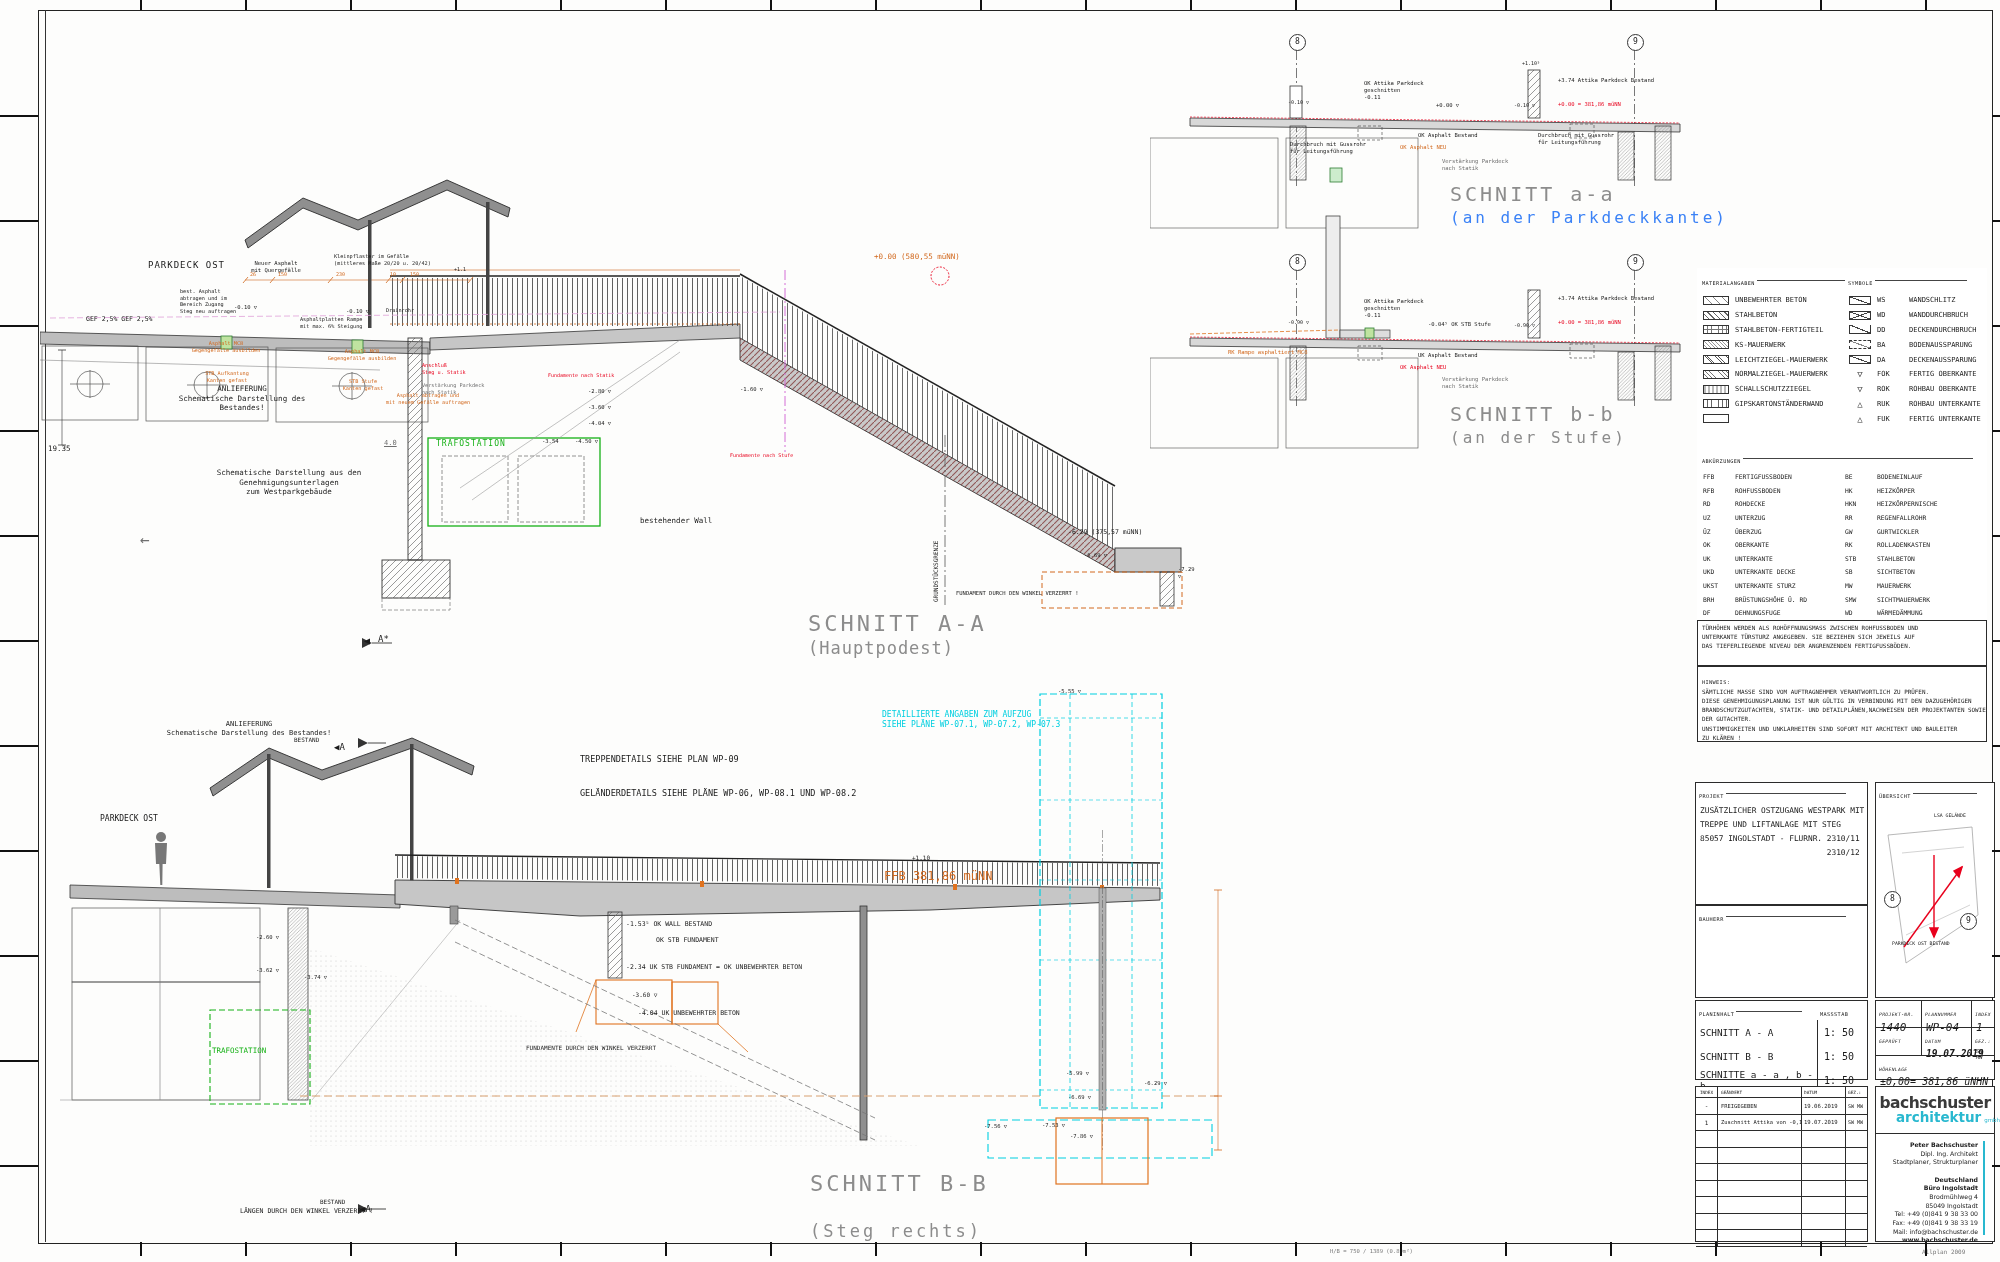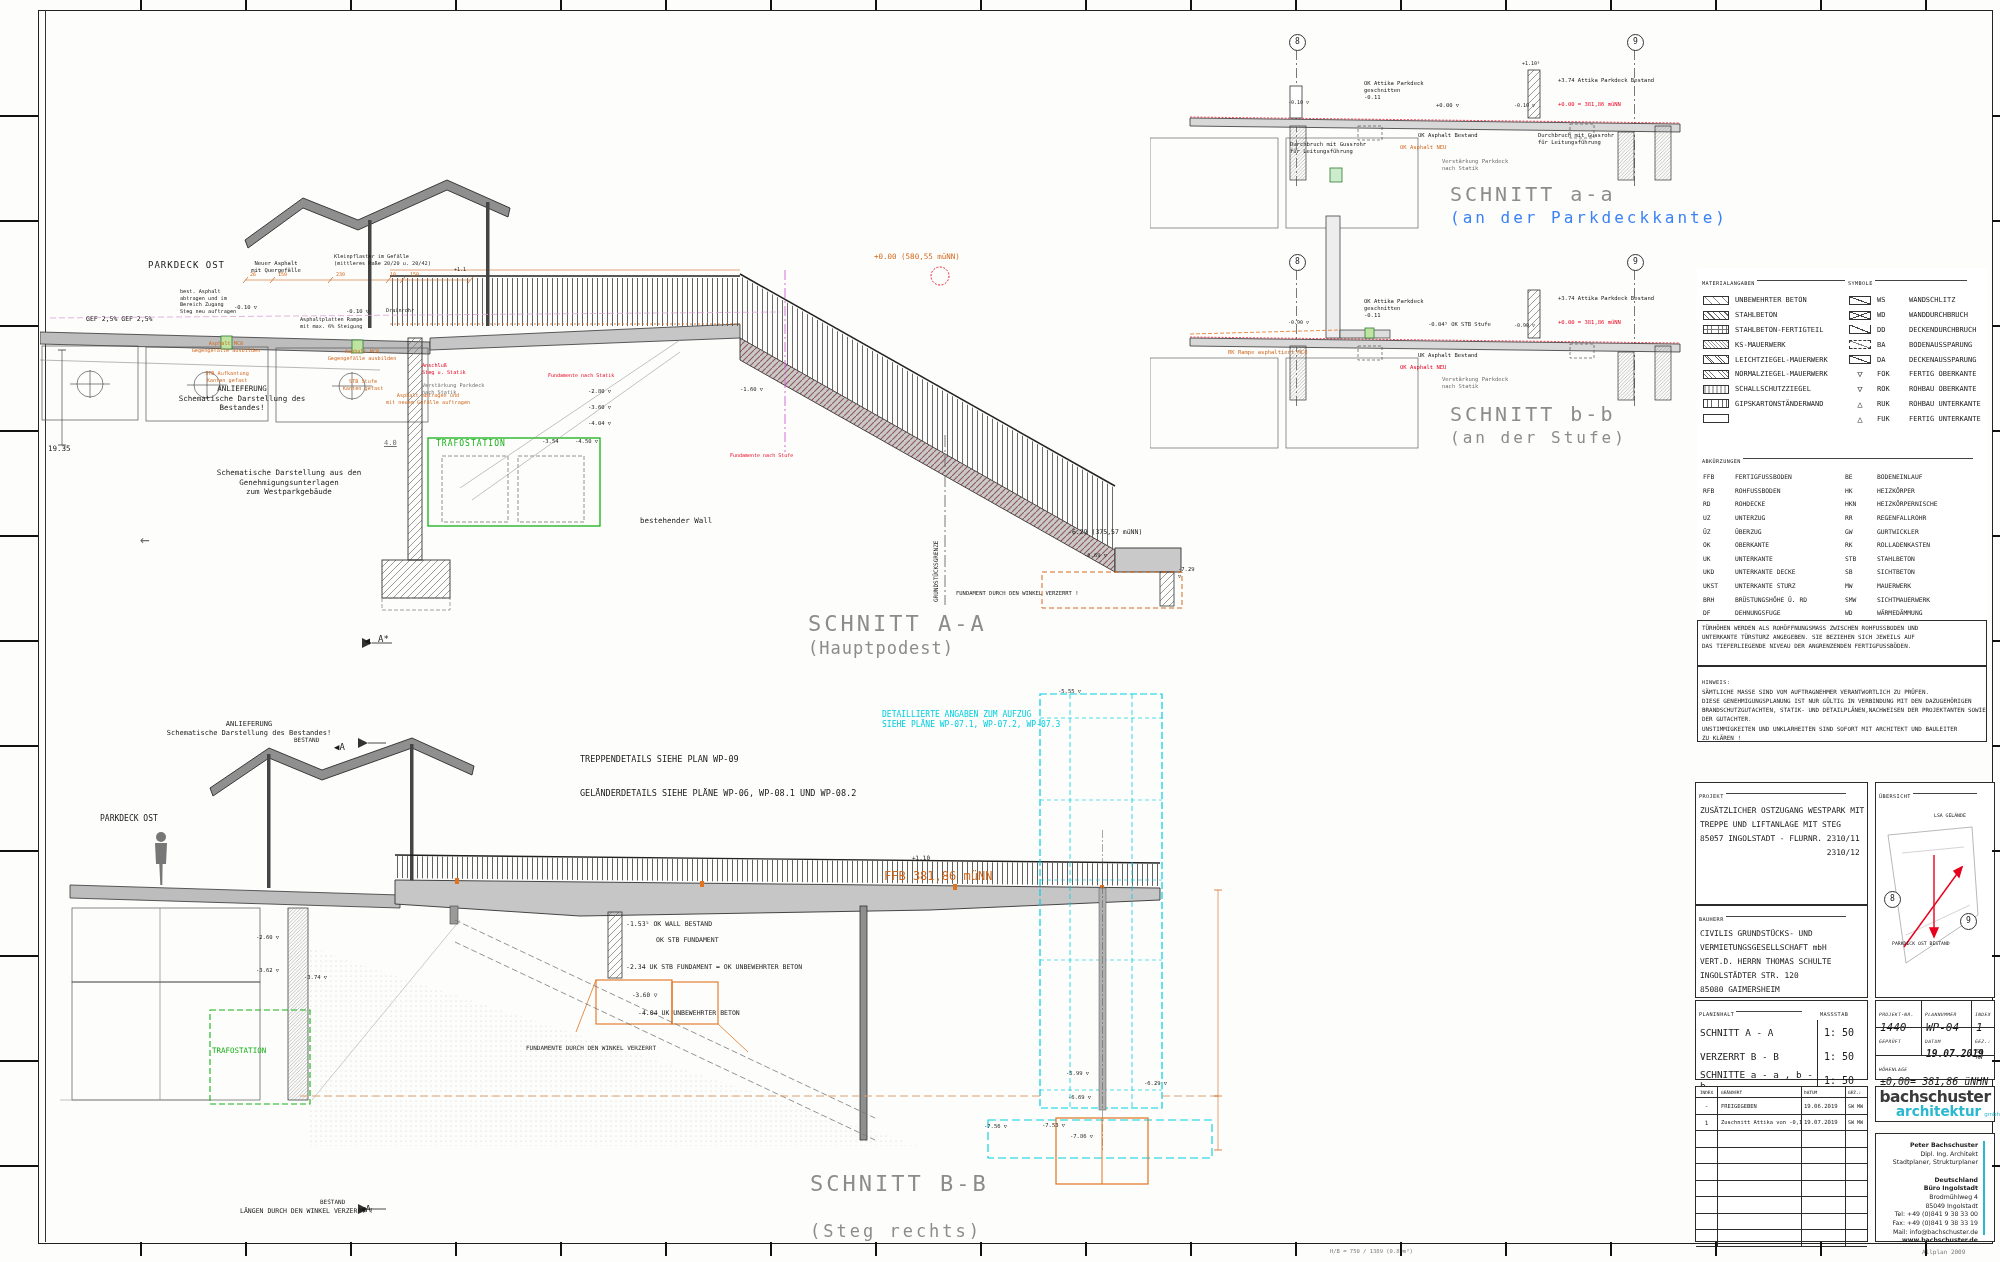--- a/index.html
+++ b/index.html
@@ -633,27 +633,20 @@
   <span class="blk-lbl">PROJEKT</span><span class="hdr-rule" style="width:120px;"></span>
   <div id="projekt-lines" style="padding:2px 0 0 4px;">
       <div class="tb-line">ZUSÄTZLICHER OSTZUGANG WESTPARK MIT</div>
       <div class="tb-line">TREPPE UND LIFTANLAGE MIT STEG</div>
       <div class="tb-line">85057 INGOLSTADT - FLURNR. 2310/11</div>
       <div class="tb-line">                           2310/12</div>
     </div>
 </div>
 <div class="box" style="left:1695px;top:905px;width:173px;height:93px;">
   <span class="blk-lbl">BAUHERR</span><span class="hdr-rule" style="width:120px;"></span>
-  <div id="bauherr-lines" style="padding:2px 0 0 4px;">
-      <div class="tb-line">CIVILIS GRUNDSTÜCKS- UND</div>
-      <div class="tb-line">VERMIETUNGSGESELLSCHAFT mbH</div>
-      <div class="tb-line">VERT.D. HERRN THOMAS SCHULTE</div>
-      <div class="tb-line">INGOLSTÄDTER STR. 120</div>
-      <div class="tb-line">85080 GAIMERSHEIM</div>
-    </div>
 </div>
 
 <div class="box" style="left:1875px;top:782px;width:120px;height:216px;">
   <span class="blk-lbl">ÜBERSICHT</span><span class="hdr-rule" style="width:64px;"></span>
   <div class="layer" id="keyplan" style="left:0;top:12px;width:118px;height:200px;">
     <svg width="118" height="200" viewBox="0 0 118 200">
       <polyline points="12,40 96,32 102,120 30,168 12,40" fill="none" stroke="#9a9a9a" stroke-width="0.7"></polyline>
       <line x1="26" y1="58" x2="88" y2="52" stroke="#b5b5b5" stroke-width="0.6"></line>
       <line x1="30" y1="140" x2="94" y2="110" stroke="#b5b5b5" stroke-width="0.6"></line>
       <g stroke="#e8001c" stroke-width="1.4" fill="#e8001c">
@@ -676,21 +669,21 @@
   <div style="display:flex;">
     <div style="flex:1;"><span class="blk-lbl">PLANINHALT</span><span class="hdr-rule" style="width:66px;"></span></div>
     <div style="width:50px;"><span class="blk-lbl">MASSSTAB</span></div>
   </div>
   <div id="plan-rows">
       <div class="plan-row">
         <div class="plan-name">SCHNITT  A - A</div>
         <div class="plan-scale">1: 50</div>
       </div>
       <div class="plan-row">
-        <div class="plan-name">VERZERRT  B - B</div>
+        <div class="plan-name">SCHNITT  B - B</div>
         <div class="plan-scale">1: 50</div>
       </div>
       <div class="plan-row">
         <div class="plan-name">SCHNITTE a - a , b - b</div>
         <div class="plan-scale">1: 50</div>
       </div>
     </div>
 </div>
 
 <div class="box" style="left:1875px;top:1000px;width:120px;height:80px;">
@@ -783,21 +776,21 @@
       </div>
       <div class="rev-row">
         <div class="rev-c rev-idx"></div>
         <div class="rev-c rev-txt"></div>
         <div class="rev-c rev-date"></div>
         <div class="rev-c rev-gez"></div>
       </div>
     </div>
 </div>
 
-<div class="box" style="left:1875px;top:1086px;width:120px;height:36px;display:flex;flex-direction:column;justify-content:center;align-items:center;">
+<div class="box" style="left:1875px;top:1086px;width:120px;height:48px;display:flex;flex-direction:column;justify-content:center;align-items:center;">
   <div style="font-family:'DejaVu Sans',sans-serif;font-weight:bold;font-size:15.5px;color:#3a3a3a;letter-spacing:-0.5px;line-height:1;">bachschuster</div>
   <div style="display:flex;align-items:baseline;gap:3px;margin-left:26px;">
     <span style="font-family:'DejaVu Sans',sans-serif;font-weight:bold;font-size:13.5px;color:#29b8cf;line-height:1;">architektur</span>
     <span style="font-family:'DejaVu Sans',sans-serif;font-size:5.5px;color:#29b8cf;">gmbh</span>
   </div>
 </div>
 
 <div class="box" style="left:1875px;top:1133px;width:120px;height:109px;">
   <div id="arch-lines" style="position:absolute;left:4px;right:16px;top:7px;">
       <div class="arch-line arch-b">Peter Bachschuster</div>

